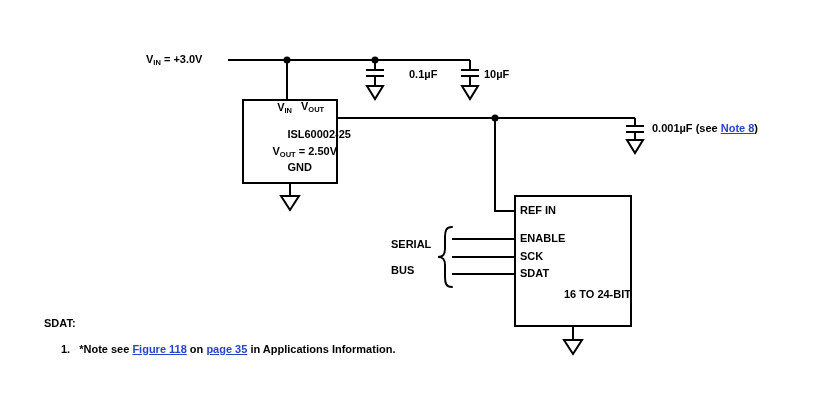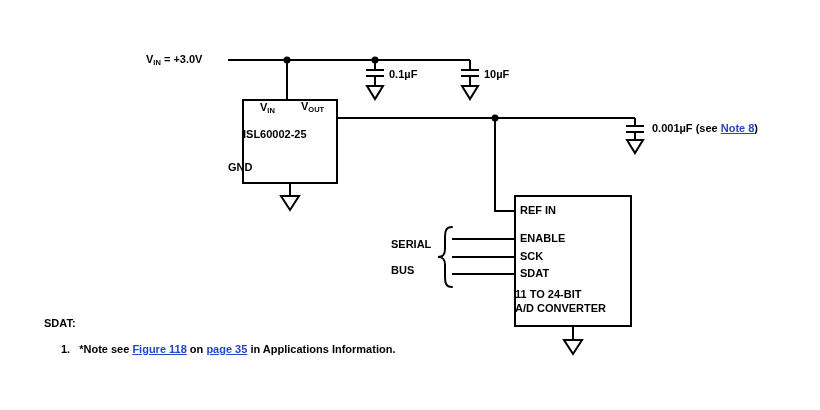--- a/index.html
+++ b/index.html
@@ -15,21 +15,21 @@
   }
   .stage svg { position:absolute; left:0; top:0; }
   .lbl {
     position:absolute;
     font-weight:bold;
     font-size:11px;
     line-height:13px;
     color:var(--text,#000);
     white-space:nowrap;
   }
-  .centered { text-align:left; }
+  .centered { text-align:right; }
   .sub { font-size:7.5px; vertical-align:-2px; font-weight:bold; }
   .link { color:var(--link,#2743CB); text-decoration:underline; cursor:pointer; }
   .note-num { display:inline-block; margin-right:9px; }
 </style>
 </head>
 <body>
 
 <div class="stage">
 
   <svg width="820" height="410" viewBox="0 0 820 410">
@@ -69,35 +69,35 @@
     <g fill="#ffffff" stroke="#000000" stroke-width="2">
       <rect x="243" y="100" width="94" height="83"></rect>
       <rect x="515" y="196" width="116" height="130"></rect>
     </g>
 
     <path d="M452,227 C446,227 445,231 445,237 L445,249 C445,255 443,257 438,257 C443,257 445,259 445,265 L445,277 C445,283 446,287 452,287" stroke="#000000" stroke-width="2" fill="none" stroke-linecap="round"></path>
   </svg>
 
   <div class="lbl" style="left:146px;top:53px"><span>V</span><span class="sub">IN</span><span> = +3.0V</span></div>
 
-  <div class="lbl" style="left:389px;top:68px">0.1µF</div>
+  <div class="lbl" style="left:409px;top:68px">0.1µF</div>
   <div class="lbl" style="left:484px;top:68px">10µF</div>
   <div class="lbl" style="left:652px;top:122px"><span>0.001µF (see </span><span class="link">Note 8</span><span>)</span></div>
 
   <div class="lbl centered" style="left:260px;top:101px;width:32px"><span>V</span><span class="sub">IN</span></div>
   <div class="lbl" style="left:301px;top:100px"><span>V</span><span class="sub">OUT</span></div>
   <div class="lbl centered" style="left:243px;top:128px;width:108px">ISL60002-25</div>
+  <div class="lbl centered" style="left:243px;top:145px;width:94px"><span>V</span><span class="sub">OUT</span><span> = 2.50V</span></div>
   <div class="lbl centered" style="left:228px;top:161px;width:84px">GND</div>
 
   <div class="lbl" style="left:391px;top:238px">SERIAL</div>
   <div class="lbl" style="left:391px;top:264px">BUS</div>
 
   <div class="lbl" style="left:520px;top:204px">REF IN</div>
   <div class="lbl" style="left:520px;top:232px">ENABLE</div>
   <div class="lbl" style="left:520px;top:250px">SCK</div>
   <div class="lbl" style="left:520px;top:267px">SDAT</div>
-  <div class="lbl centered" style="left:515px;top:288px;width:116px">11 TO 24-BIT</div>
-  <div class="lbl centered" style="left:515px;top:302px;width:116px">A/D CONVERTER</div>
+  <div class="lbl centered" style="left:515px;top:288px;width:116px">16 TO 24-BIT</div>
 
   <div class="lbl" style="left:44px;top:317px">SDAT:</div>
   <div class="lbl" style="left:61px;top:343px"><span class="note-num">1.</span><span>*Note see </span><span class="link">Figure 118</span><span> on </span><span class="link">page 35</span><span> in Applications Information.</span></div>
 
 </div>
 
 </body></html>

